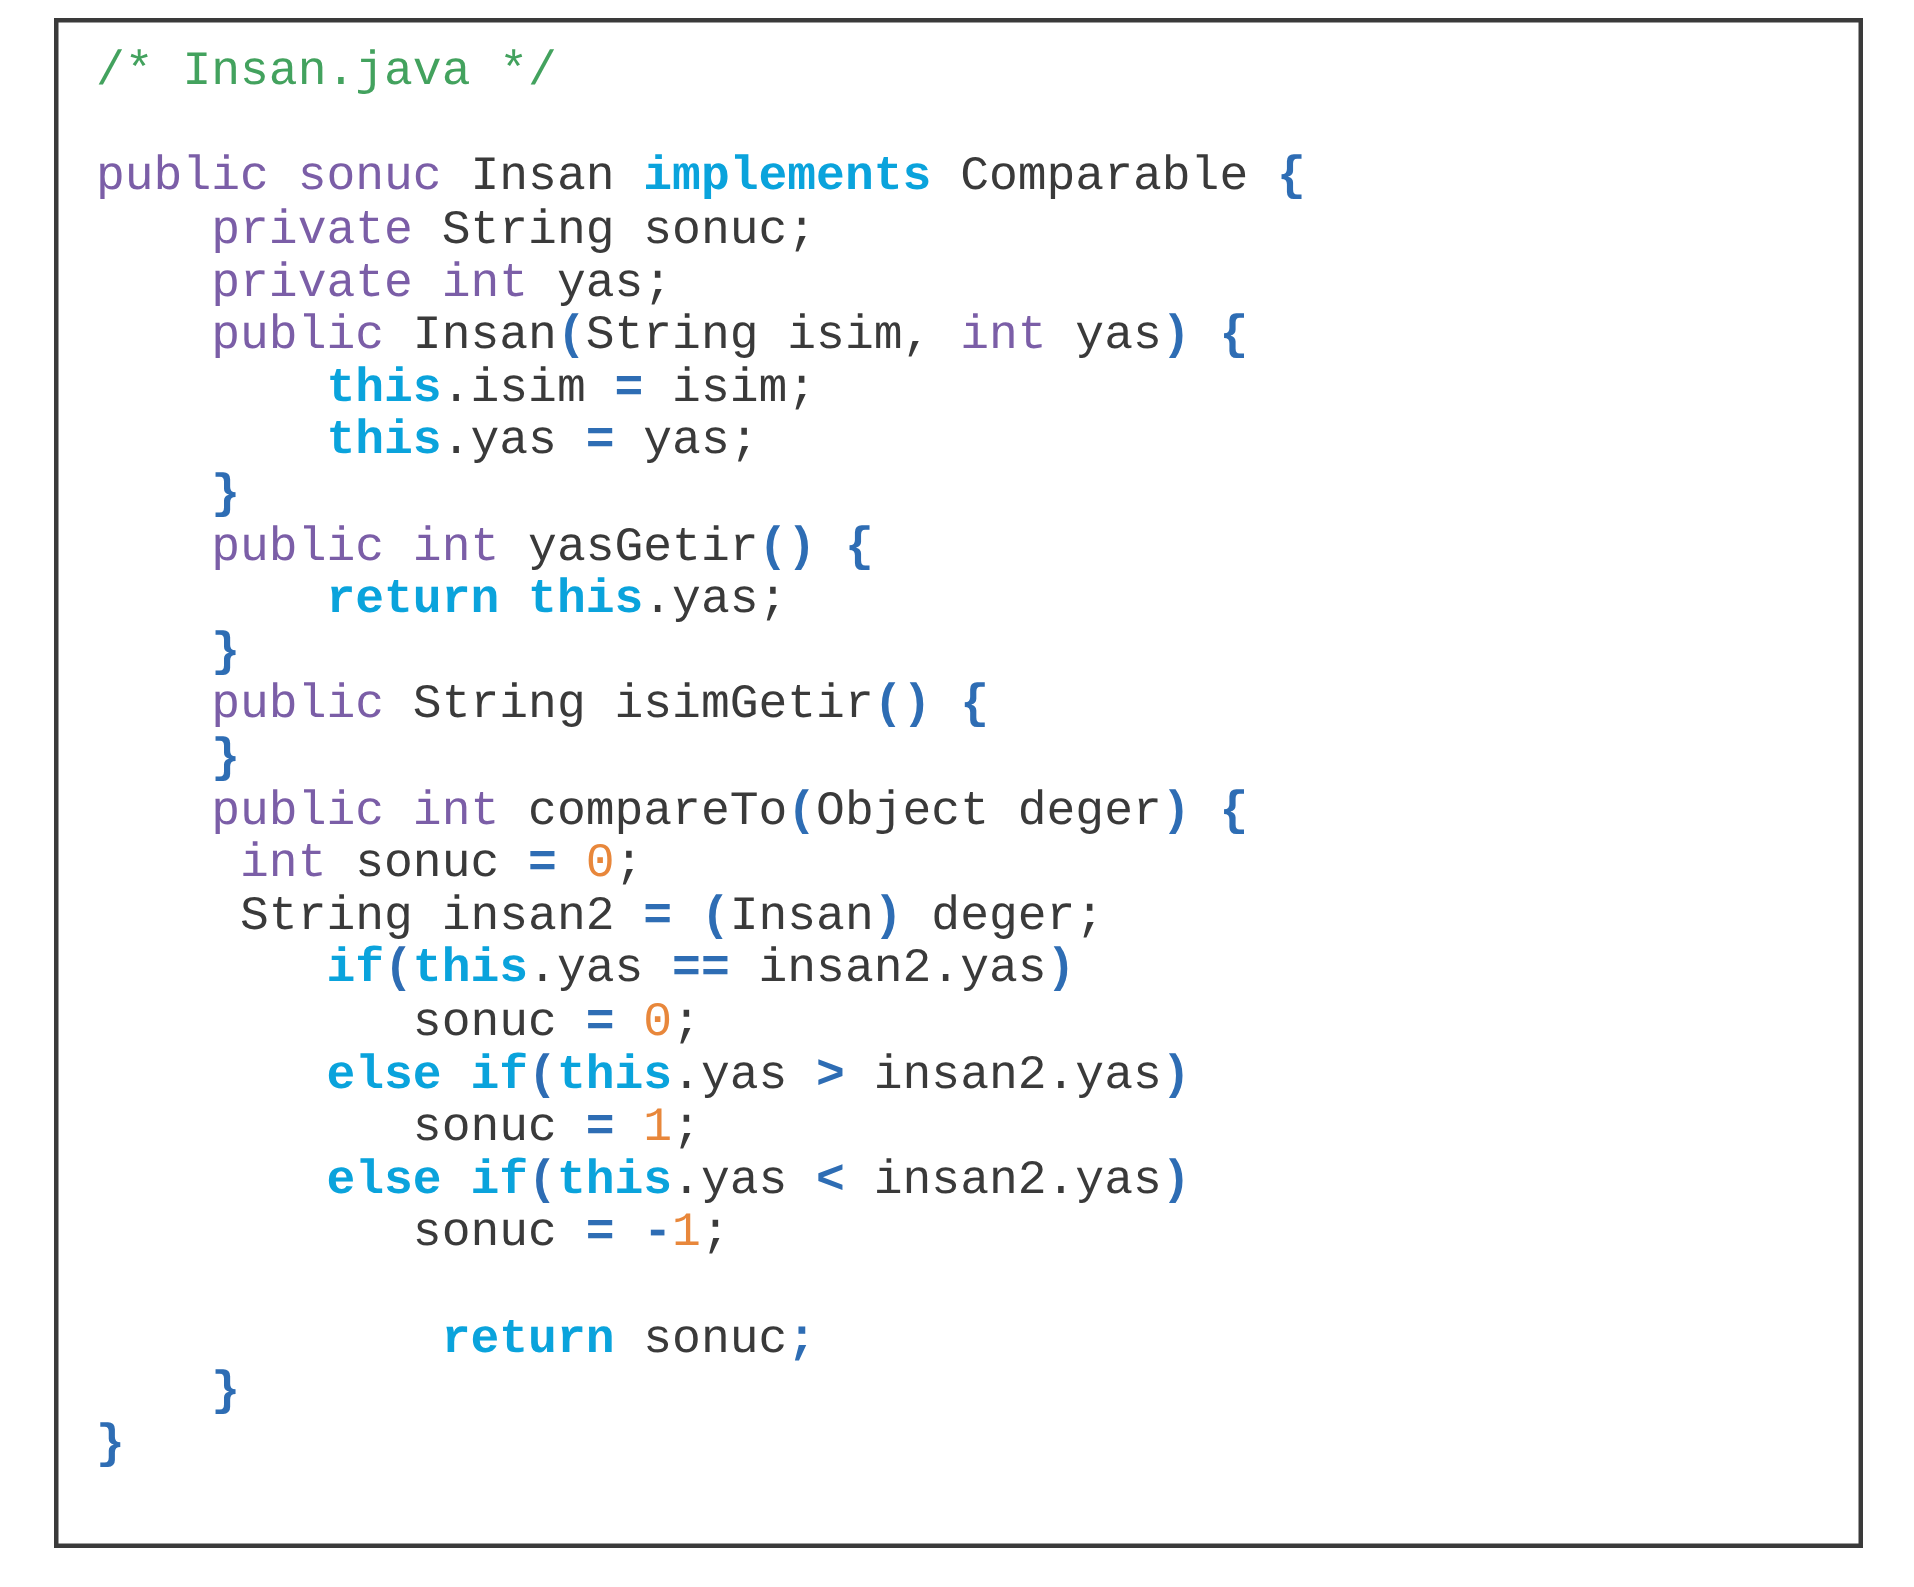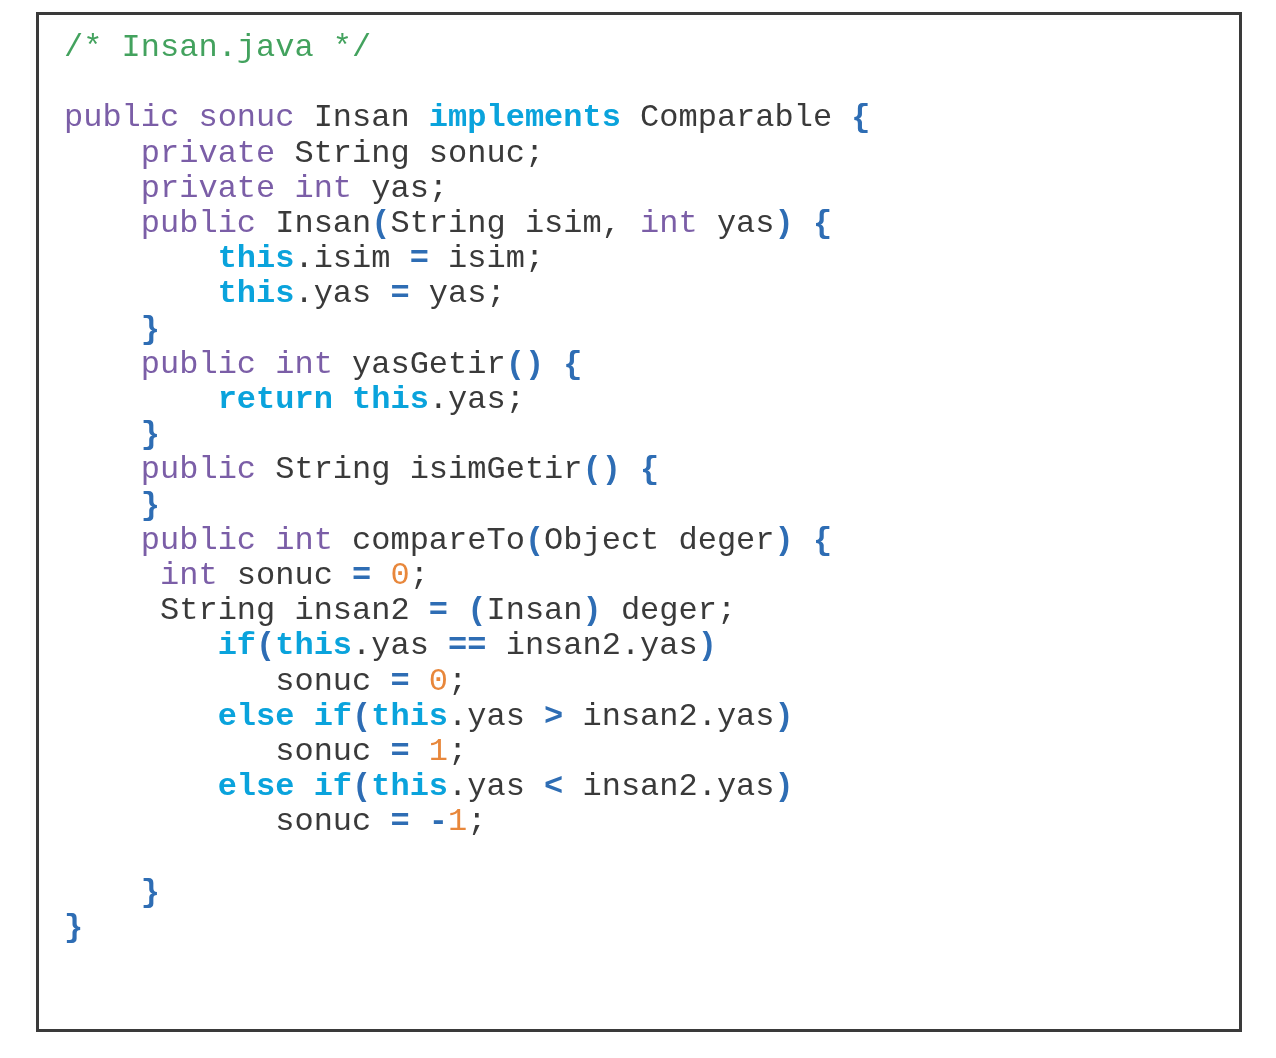--- a/index.html
+++ b/index.html
@@ -66,17 +66,18 @@
         <div class="code-line"><span class="tok-plain">    </span><span class="tok-keyword">public</span><span class="tok-plain"> </span><span class="tok-keyword">int</span><span class="tok-plain"> compareTo</span><span class="tok-punctuation">(</span><span class="tok-plain">Object deger</span><span class="tok-punctuation">)</span><span class="tok-plain"> </span><span class="tok-punctuation">{</span></div>
         <div class="code-line"><span class="tok-plain">     </span><span class="tok-keyword">int</span><span class="tok-plain"> sonuc </span><span class="tok-punctuation">=</span><span class="tok-plain"> </span><span class="tok-number">0</span><span class="tok-plain">;</span></div>
         <div class="code-line"><span class="tok-plain">     String insan2 </span><span class="tok-punctuation">=</span><span class="tok-plain"> </span><span class="tok-punctuation">(</span><span class="tok-plain">Insan</span><span class="tok-punctuation">)</span><span class="tok-plain"> deger;</span></div>
         <div class="code-line"><span class="tok-plain">        </span><span class="tok-keyword_accent">if</span><span class="tok-punctuation">(</span><span class="tok-keyword_accent">this</span><span class="tok-plain">.yas </span><span class="tok-punctuation">==</span><span class="tok-plain"> insan2.yas</span><span class="tok-punctuation">)</span></div>
         <div class="code-line"><span class="tok-plain">           sonuc </span><span class="tok-punctuation">=</span><span class="tok-plain"> </span><span class="tok-number">0</span><span class="tok-plain">;</span></div>
         <div class="code-line"><span class="tok-plain">        </span><span class="tok-keyword_accent">else if</span><span class="tok-punctuation">(</span><span class="tok-keyword_accent">this</span><span class="tok-plain">.yas </span><span class="tok-punctuation">&gt;</span><span class="tok-plain"> insan2.yas</span><span class="tok-punctuation">)</span></div>
         <div class="code-line"><span class="tok-plain">           sonuc </span><span class="tok-punctuation">=</span><span class="tok-plain"> </span><span class="tok-number">1</span><span class="tok-plain">;</span></div>
         <div class="code-line"><span class="tok-plain">        </span><span class="tok-keyword_accent">else if</span><span class="tok-punctuation">(</span><span class="tok-keyword_accent">this</span><span class="tok-plain">.yas </span><span class="tok-punctuation">&lt;</span><span class="tok-plain"> insan2.yas</span><span class="tok-punctuation">)</span></div>
         <div class="code-line"><span class="tok-plain">           sonuc </span><span class="tok-punctuation">=</span><span class="tok-plain"> </span><span class="tok-punctuation">-</span><span class="tok-number">1</span><span class="tok-plain">;</span></div>
         <div class="code-line">&nbsp;</div>
+        <div class="code-line"><span class="tok-plain">            </span><span class="tok-keyword_accent">return</span><span class="tok-plain"> sonuc</span><span class="tok-punctuation">;</span></div>
         <div class="code-line"><span class="tok-plain">    </span><span class="tok-punctuation">}</span></div>
         <div class="code-line"><span class="tok-punctuation">}</span></div>
       </div>
   </div>
 </div>
 
 </body></html>

